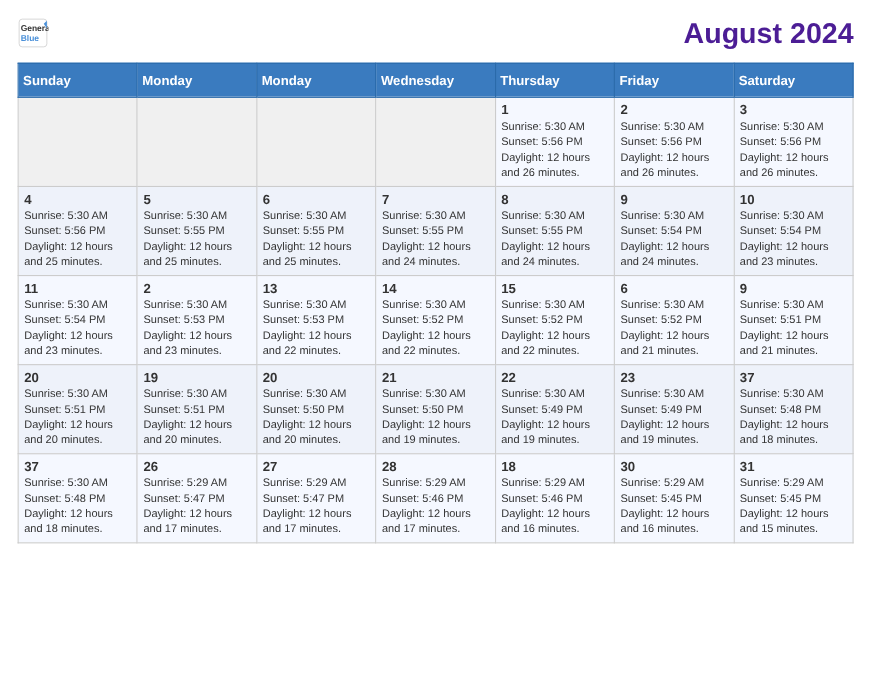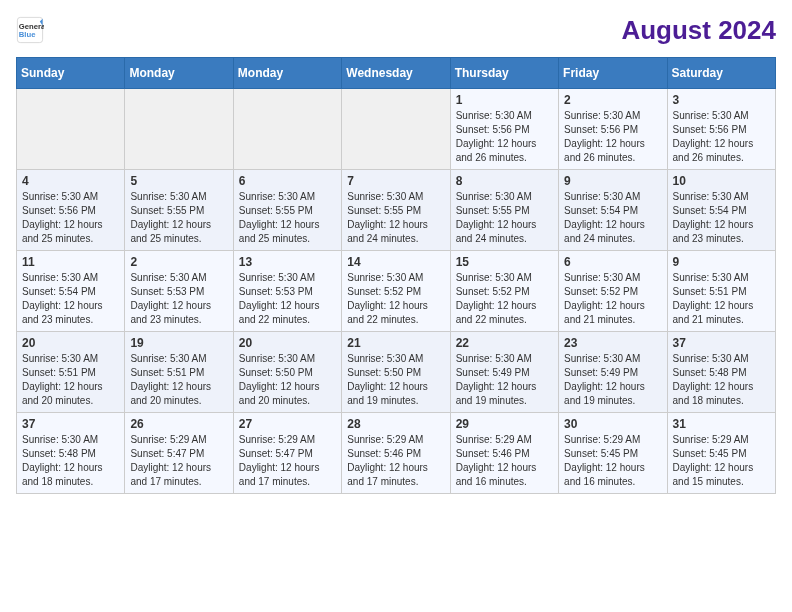--- a/index.html
+++ b/index.html
@@ -315,21 +315,21 @@
 and 17 minutes.</div>
         </td>
         <td>
           <span class="day-number">28</span>
           <div class="day-info" style="white-space: pre-line;">Sunrise: 5:29 AM
 Sunset: 5:46 PM
 Daylight: 12 hours
 and 17 minutes.</div>
         </td>
         <td>
-          <span class="day-number">29</span>
+          <span class="day-number">18</span>
           <div class="day-info" style="white-space: pre-line;">Sunrise: 5:29 AM
 Sunset: 5:46 PM
 Daylight: 12 hours
 and 16 minutes.</div>
         </td>
         <td>
           <span class="day-number">30</span>
           <div class="day-info" style="white-space: pre-line;">Sunrise: 5:29 AM
 Sunset: 5:45 PM
 Daylight: 12 hours

